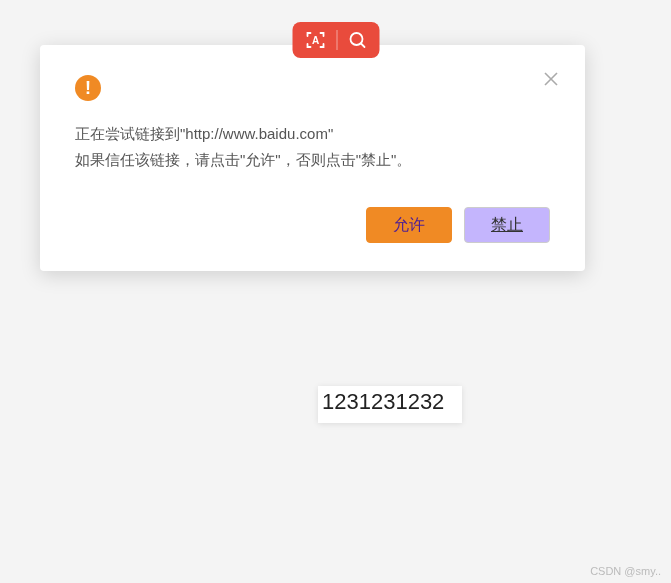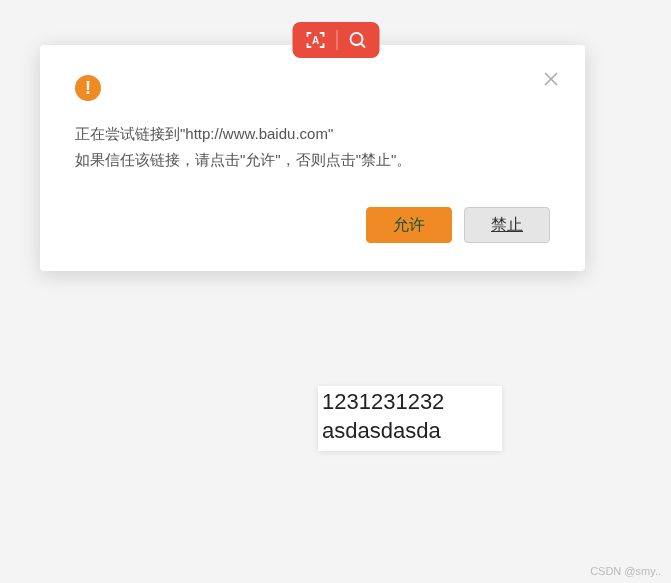--- a/index.html
+++ b/index.html
@@ -100,34 +100,34 @@
       height: 36px;
       border-radius: 4px;
       font-size: 16px;
       display: flex;
       align-items: center;
       justify-content: center;
       cursor: pointer;
     }
     .btn-primary {
       background: #f08a24;
-      color: #14532d;
+      color: #4c1d95;
       border: 1px solid #f08a24;
     }
     .btn-secondary {
-      background: #e5e5e5;
+      background: #c4b5fd;
       color: #333;
       border: 1px solid #ccc;
       text-decoration: underline;
     }
     .text-block {
       position: absolute;
       top: 386px;
       left: 318px;
-      width: 184px;
+      width: 144px;
       background: #fff;
       box-shadow: 0 1px 6px rgba(0,0,0,0.1);
       padding: 2px 4px 6px 4px;
       font-family: Arial, sans-serif;
       font-size: 22px;
       color: #222;
       line-height: 1.3;
       word-break: break-all;
     }
     .watermark {
@@ -176,16 +176,15 @@
     <div>如果信任该链接，请点击"允许"，否则点击"禁止"。</div>
   </div>
   <div class="dialog-actions">
     <div class="btn btn-primary">允许</div>
     <div class="btn btn-secondary">禁止</div>
   </div>
 </div>
 
 <div class="text-block">
   <div>1231231232</div>
-  <div>asdasdasda</div>
 </div>
 
 <div class="watermark">CSDN @smy..</div>
 
 </body></html>

